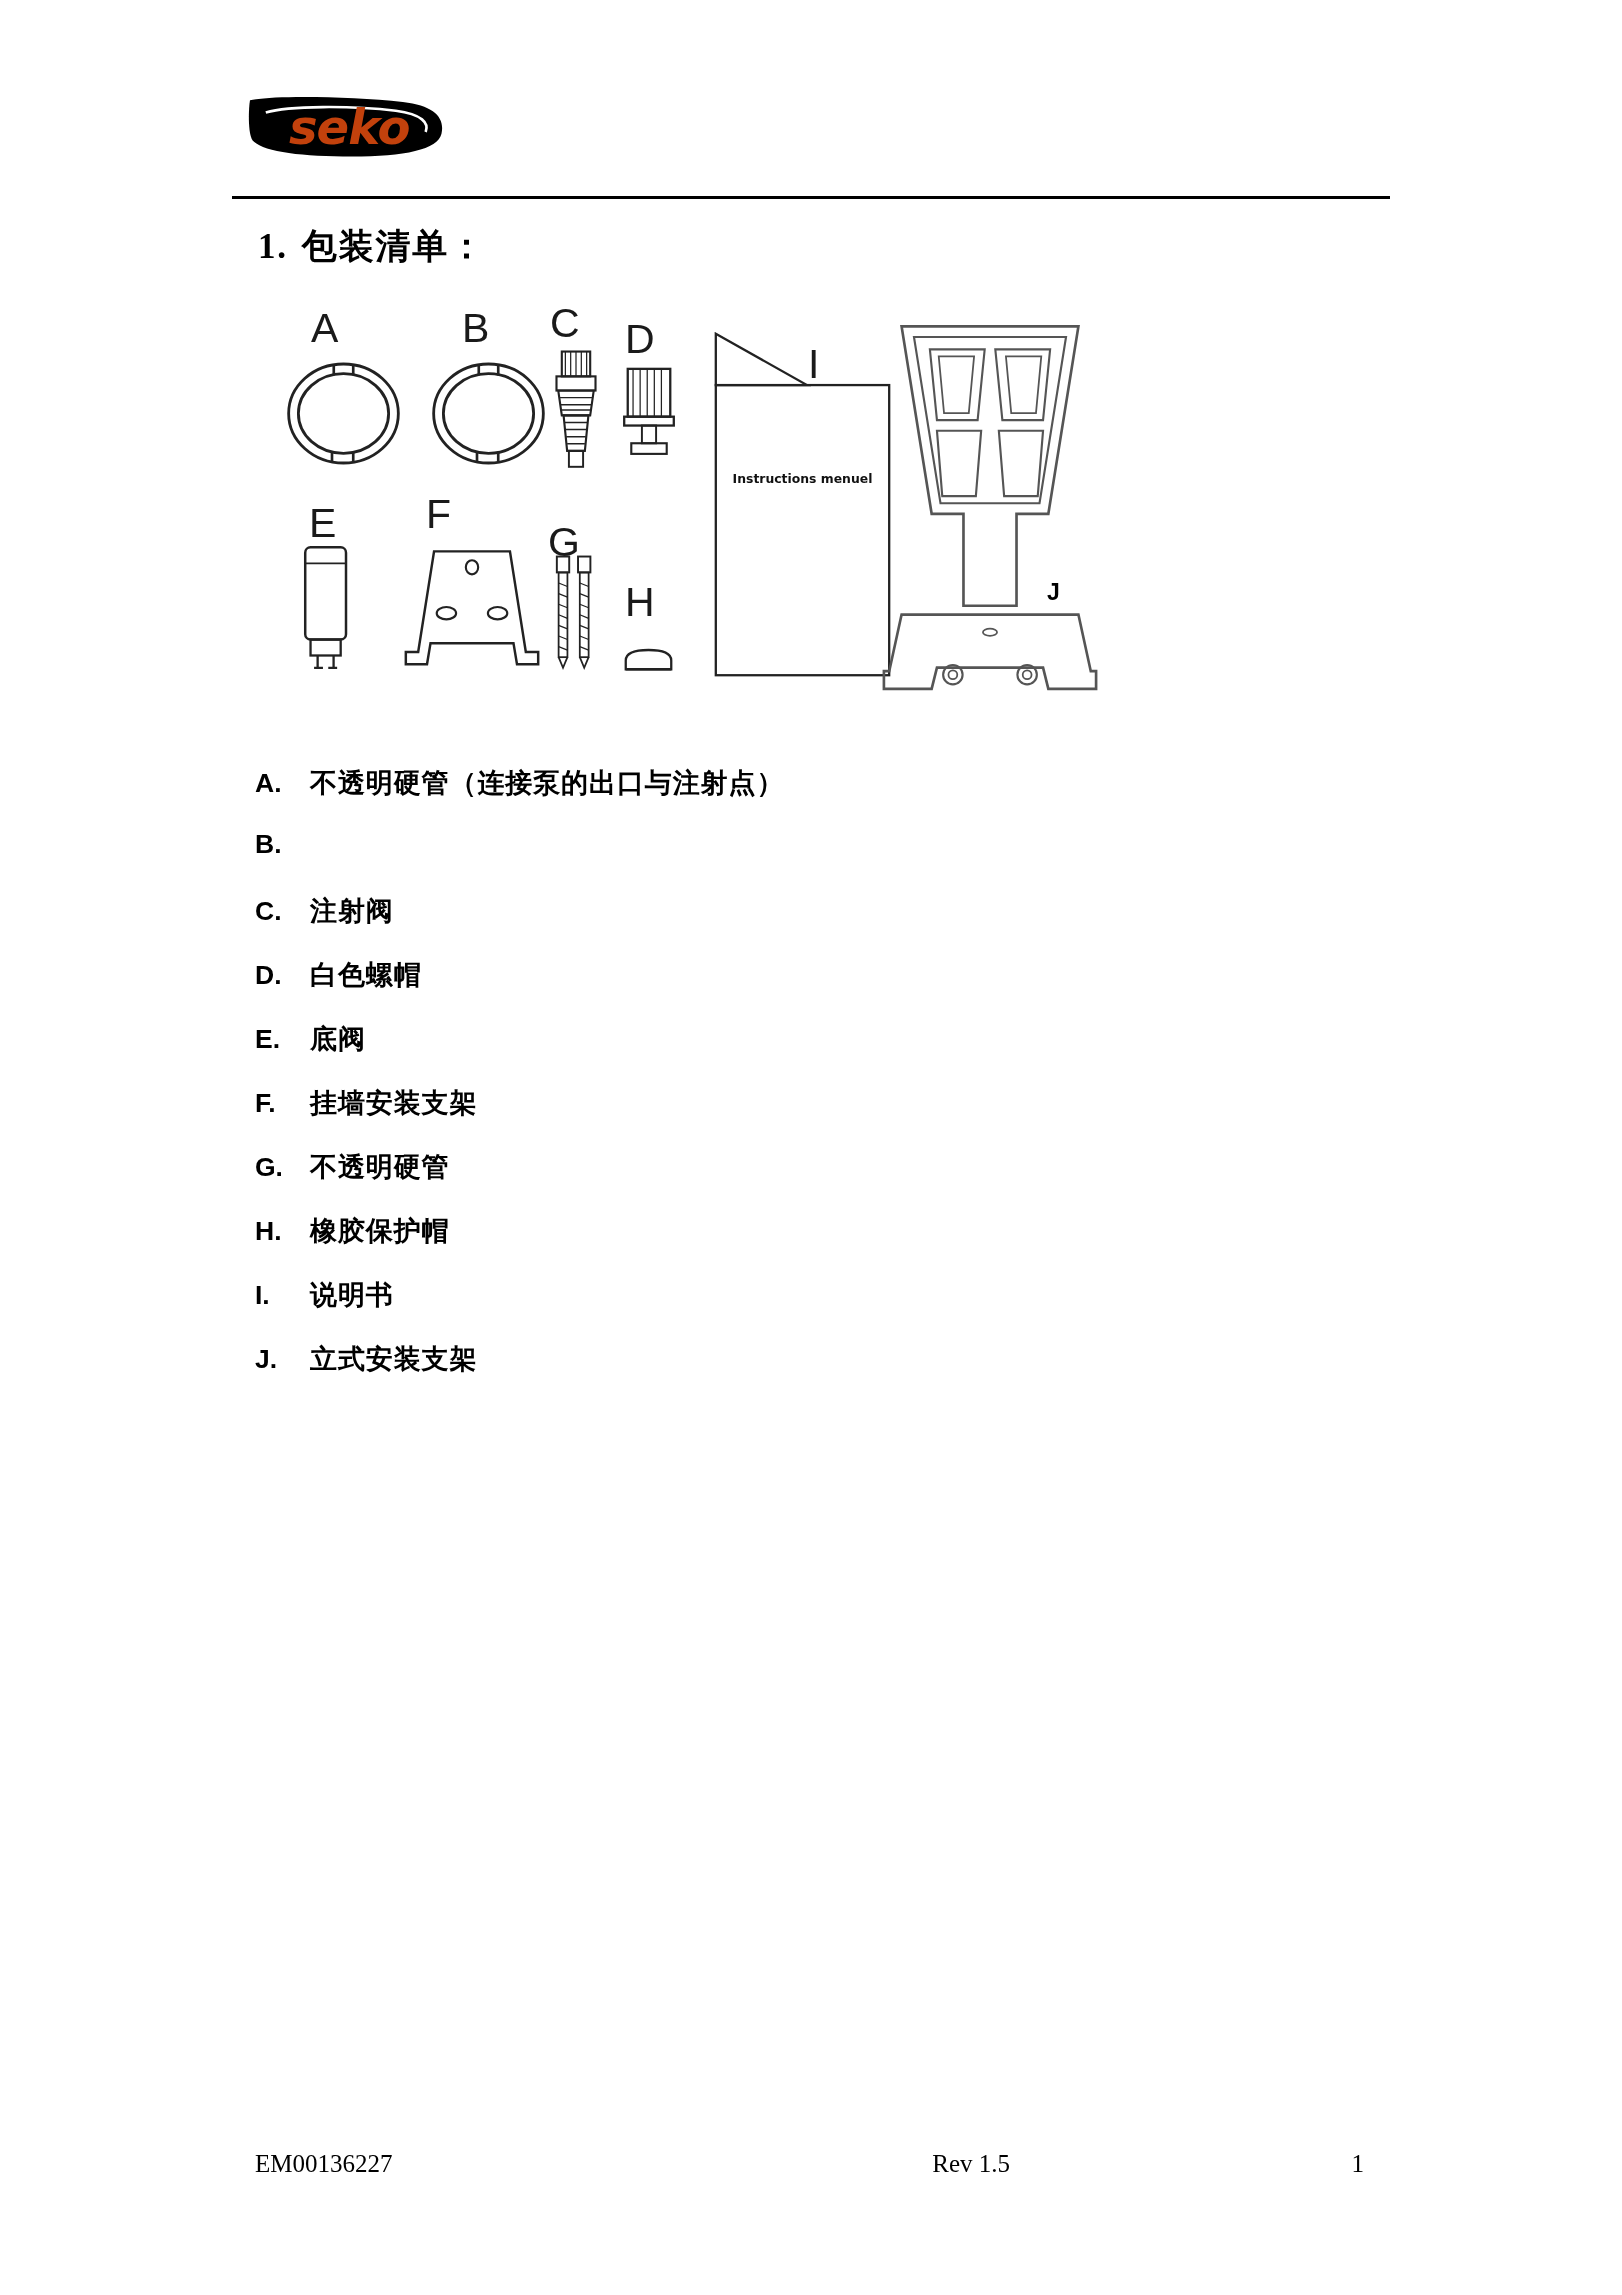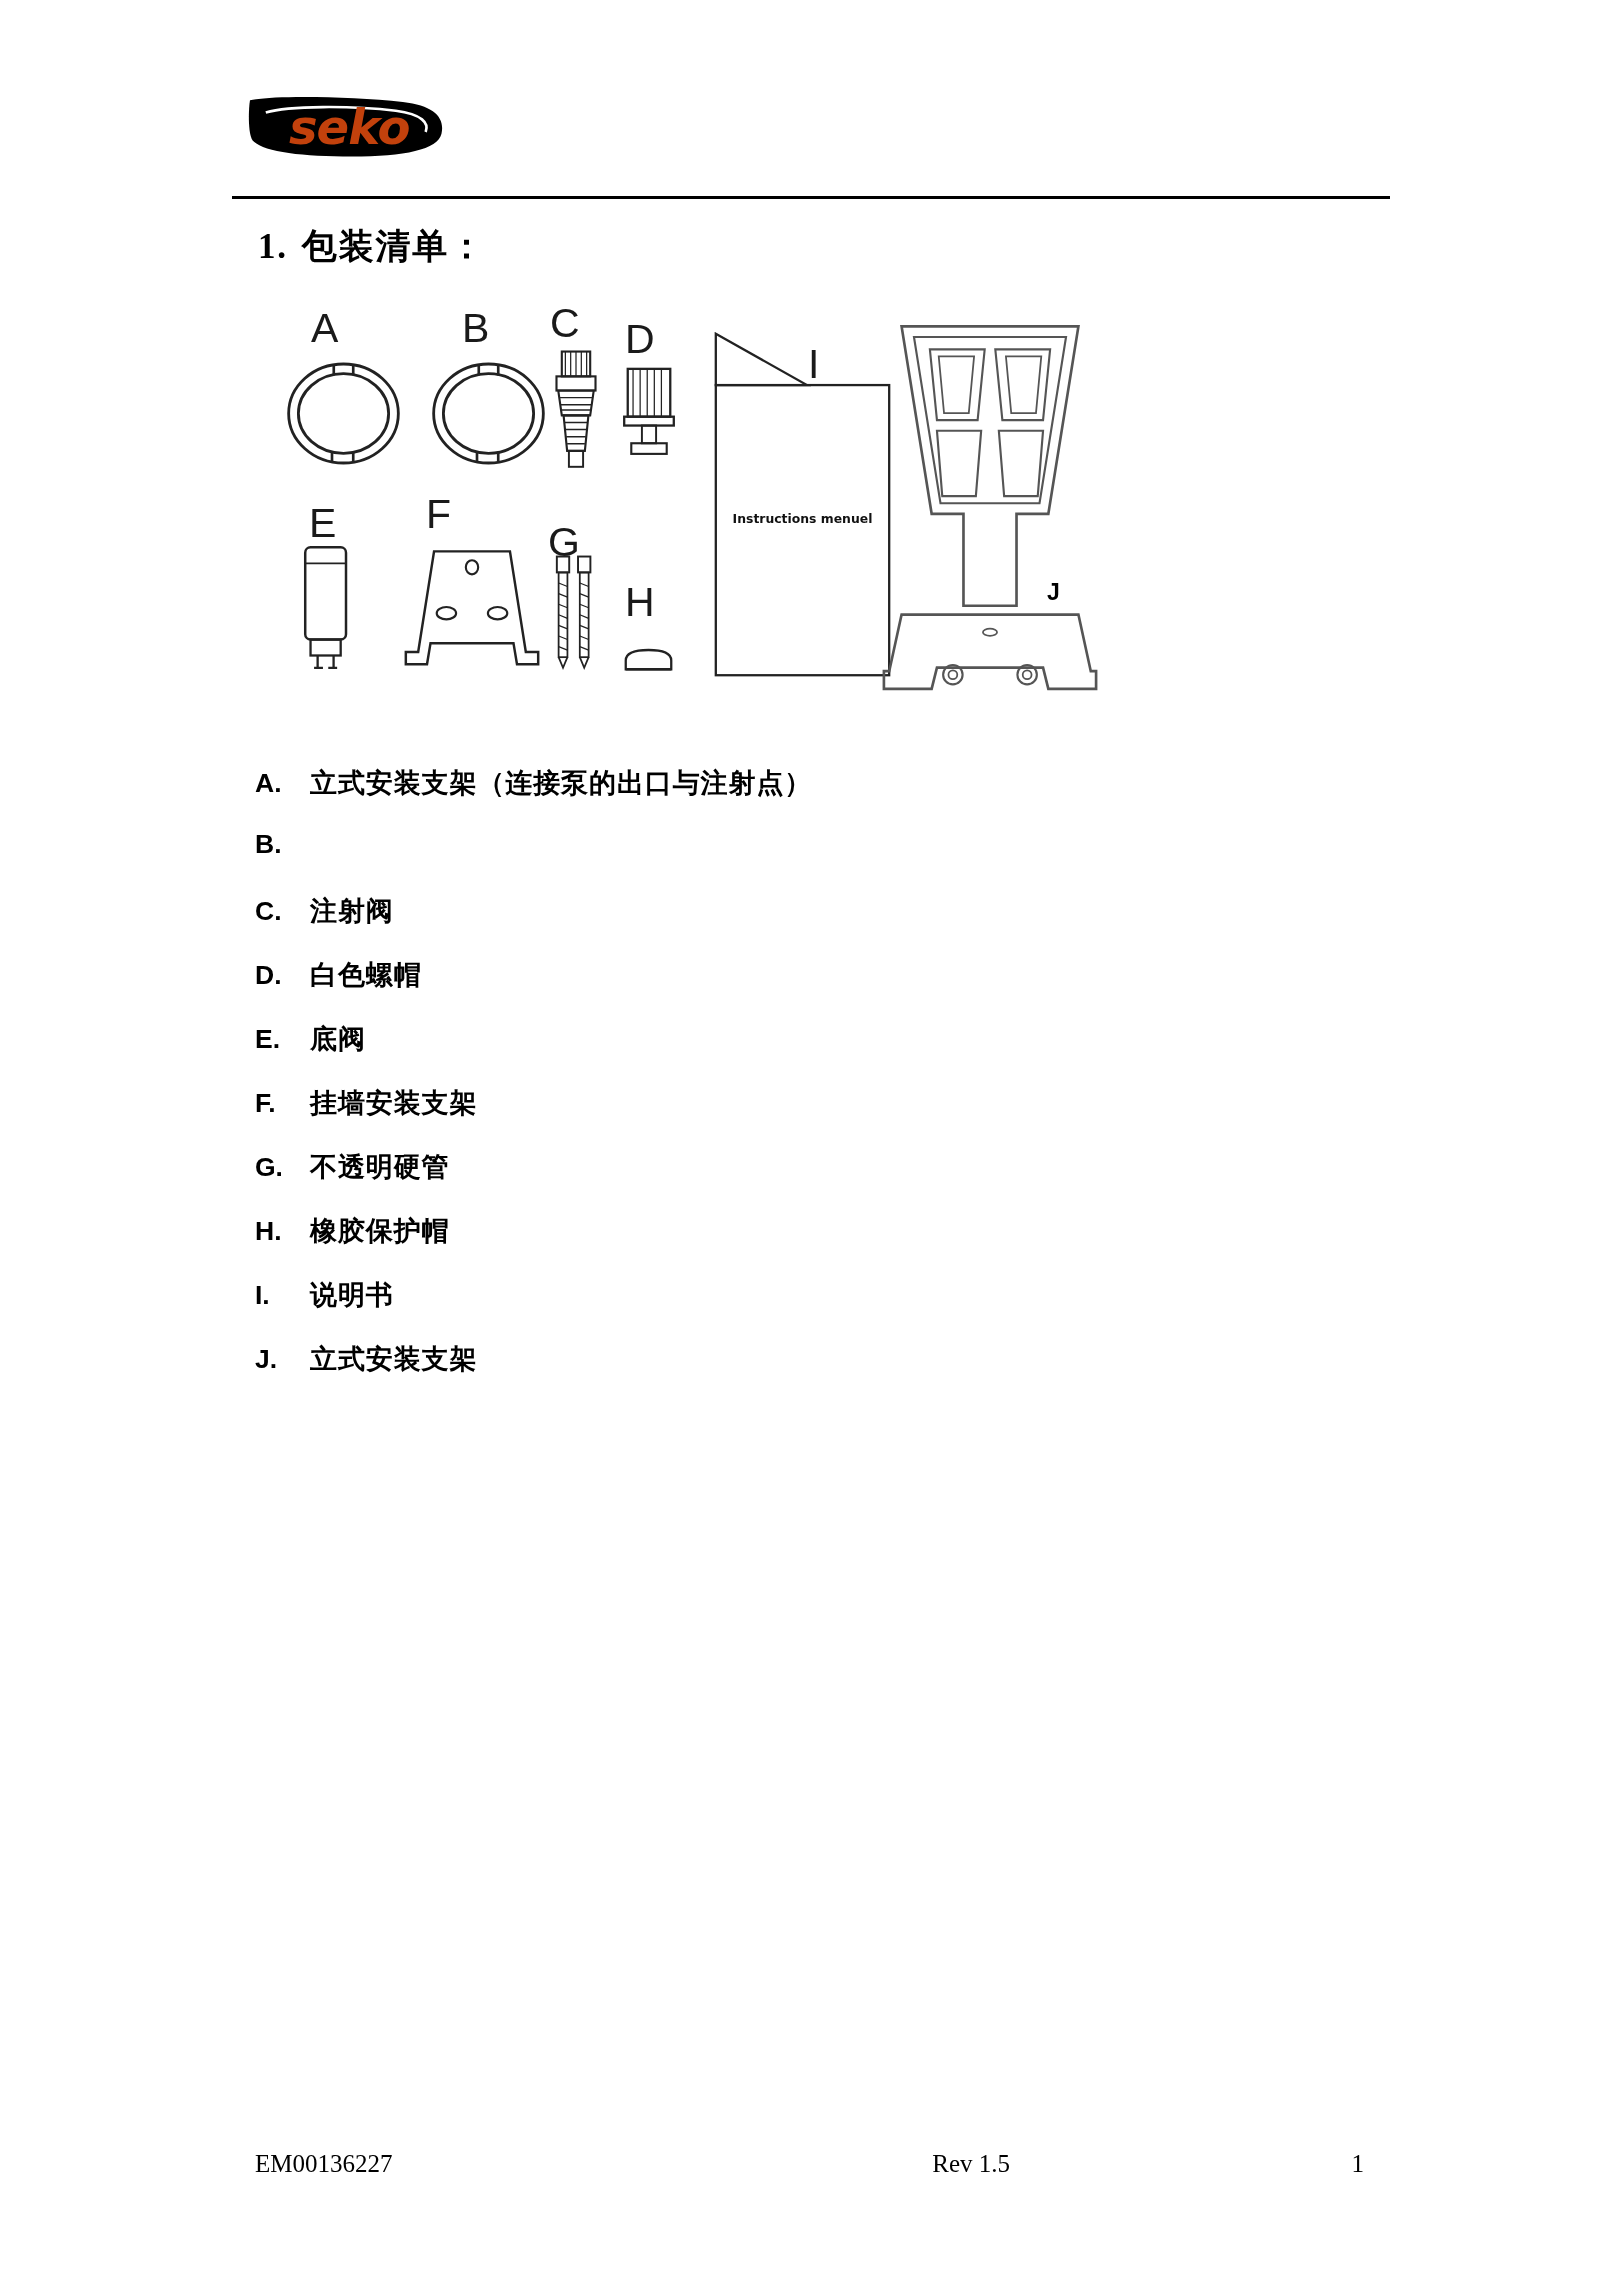--- a/index.html
+++ b/index.html
@@ -94,21 +94,20 @@
   .manual-caption {
     position: absolute;
     left: 467px;
     top: 157px;
     width: 159px;
     text-align: center;
     font-family: "DejaVu Sans", sans-serif;
     font-size: 12.4px;
     font-weight: 700;
     color: #111;
-    margin-top: 40px;
   }
 
   .bracket-j {
     position: absolute;
     left: 619px;
     top: 0px;
     width: 230px;
     height: 389px;
   }
   .j-label {
@@ -280,21 +279,21 @@
       <circle cx="172" cy="408" r="11" fill="none" stroke="#555" stroke-width="2.4"></circle>
       <circle cx="172" cy="408" r="5" fill="none" stroke="#555" stroke-width="2"></circle>
     </svg>
     <div class="j-label">J</div>
   </div>
 
   <div class="legend">
 
     <div class="legend-row">
       <span class="legend-key">A.</span>
-      <span class="legend-val">立式安装支架（连接泵的出口与注射点）</span>
+      <span class="legend-val">不透明硬管（连接泵的出口与注射点）</span>
     </div>
     <div class="legend-row">
       <span class="legend-key">B.</span>
     </div>
     <div class="legend-row">
       <span class="legend-key">C.</span>
       <span class="legend-val">注射阀</span>
     </div>
     <div class="legend-row">
       <span class="legend-key">D.</span>

